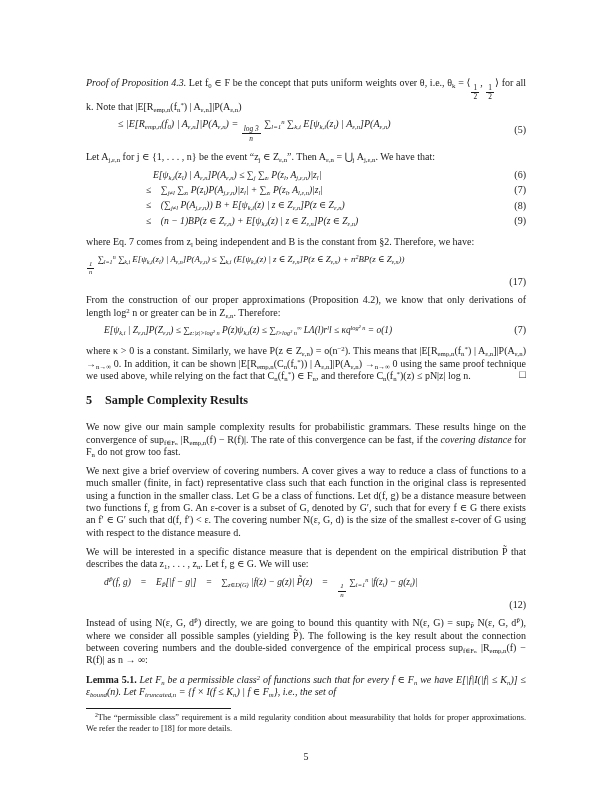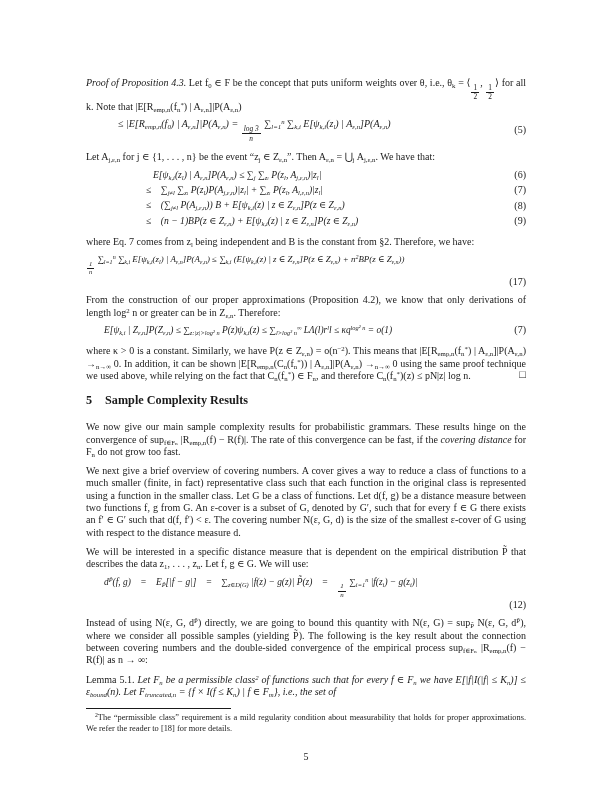--- a/index.html
+++ b/index.html
@@ -35,21 +35,21 @@
   .frac .fn{display:block;padding:0 2px;border-bottom:0.8px solid currentColor;}
   .frac .fd{display:block;padding-top:0.5px;}
   
   .heading{font-weight:bold;font-size:12.2px;margin:11px 0 13px 0;}
   .heading .htitle{margin-left:13px;}
   
   .qedpara{position:relative;}
   .qed{position:absolute;right:0;bottom:1px;font-size:11px;font-style:normal;}
   
   p.lemma{margin:3px 0 0 0;text-align:justify;font-style:italic;}
-  .lemma-label{font-style:normal;font-weight:normal;}
+  .lemma-label{font-style:normal;font-weight:bold;}
   
   .footnote{position:absolute;left:86px;top:708px;width:440px;font-size:8.4px;line-height:1.28;}
   .fnrule{width:145px;border-top:1px solid #1a1a1a;margin-bottom:4px;}
   .fntext{text-indent:9px;text-align:justify;}
   
   .pagenum{position:absolute;left:0;top:751px;width:612px;text-align:center;font-size:10px;}
   .indent32{margin-left:32px;}
   .indent18{margin-left:18px;}
 </style>
 </head>

